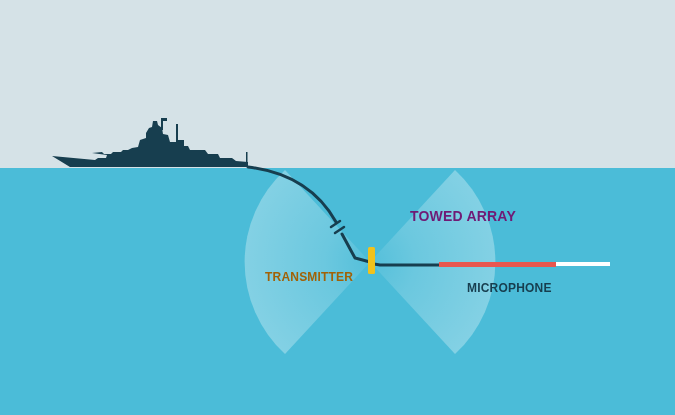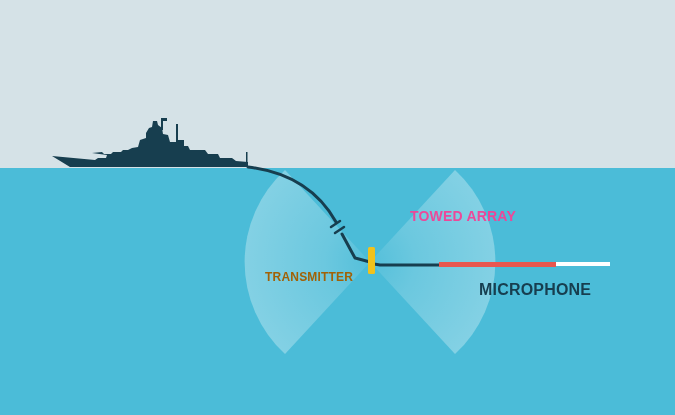--- a/index.html
+++ b/index.html
@@ -46,15 +46,15 @@
     <line x1="335" y1="233" x2="344" y2="227" stroke-width="2.5"></line>
     <path d="M374,264 L380,265 L440,265"></path>
   </g>
 
   <rect x="368" y="247" width="7" height="27" rx="1.5" fill="#f1c21b"></rect>
 
   <rect x="439" y="262" width="117" height="5" fill="#e8574f"></rect>
   <rect x="556" y="262" width="54" height="4" fill="#ffffff"></rect>
 </svg>
 
-<div class="label" style="left:410px;top:208px;font-size:14px;color:#ec4899;">TOWED ARRAY</div>
+<div class="label" style="left:410px;top:208px;font-size:14px;color:#701a75;">TOWED ARRAY</div>
 <div class="label" style="left:265px;top:270px;font-size:12px;color:#a16207;">TRANSMITTER</div>
-<div class="label" style="left:479px;top:281px;font-size:16px;color:#173e4f;">MICROPHONE</div>
+<div class="label" style="left:467px;top:281px;font-size:12px;color:#173e4f;">MICROPHONE</div>
 
 </body></html>

